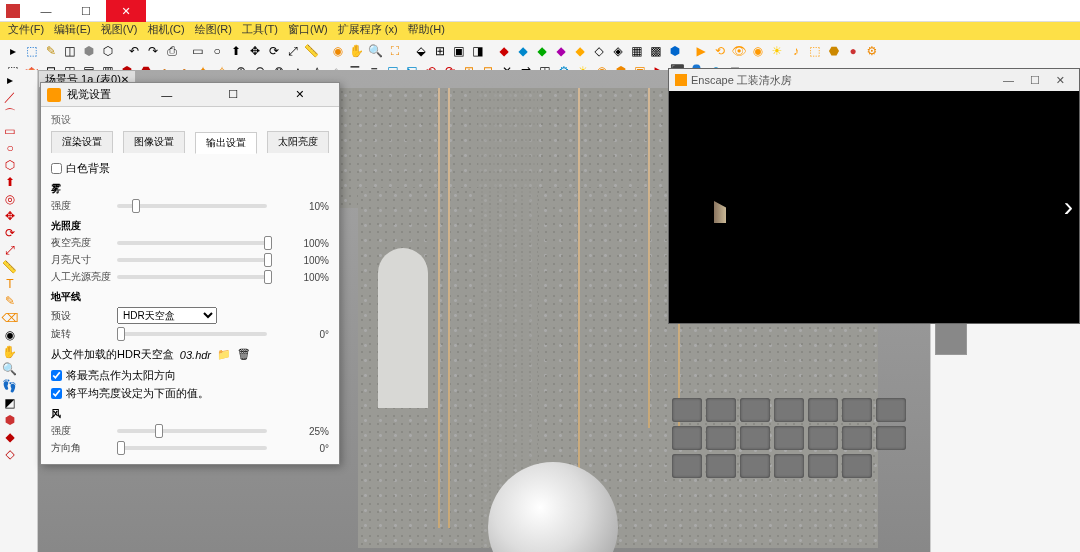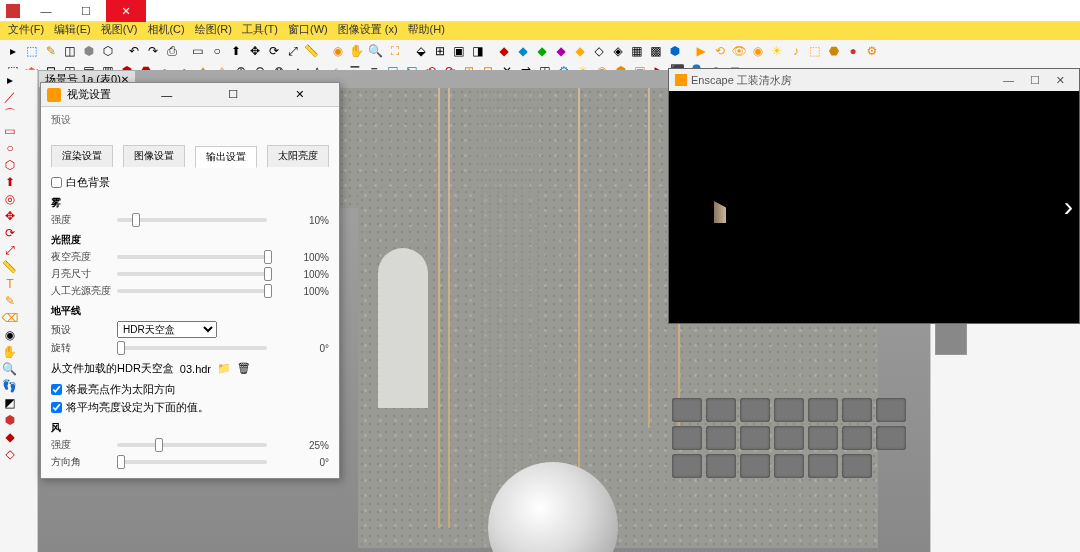--- a/index.html
+++ b/index.html
@@ -28,21 +28,21 @@
 .swatches{display:flex;flex-wrap:wrap;gap:1px;padding:2px}
 .sw{width:28px;height:20px}
 .panel-h{background:#e8e8e8;padding:2px 4px;font-size:10px;border-top:1px solid #ccc;border-bottom:1px solid #ccc;display:flex;align-items:center;gap:4px}
 .style-prev{width:40px;height:40px;background:linear-gradient(135deg,#fff 50%,#ccc 50%);border:1px solid #999;margin:4px}
 .dialog{position:absolute;top:82px;left:40px;width:300px;background:#fafafa;border:1px solid #888;box-shadow:2px 2px 8px rgba(0,0,0,.3);z-index:10}
 .dlg-title{height:24px;background:#f0f0f0;display:flex;align-items:center;padding:0 6px;border-bottom:1px solid #ccc}
 .dlg-title .ic{width:14px;height:14px;background:#f90;border-radius:2px;margin-right:6px}
 .dlg-title span{flex:1;font-size:11px}
 .dlg-title .x{width:20px;text-align:center;cursor:pointer}
 .dlg-body{padding:6px 10px}
-.dlg-tabs{display:flex;gap:10px;margin:18px 0 8px}
+.dlg-tabs{display:flex;gap:10px;margin:4px 0 8px}
 .dlg-tab{padding:3px 10px;font-size:10px;background:#eee;border:1px solid #ccc;border-bottom:none}
 .dlg-tab.active{background:#fff;border-bottom:1px solid #fff;position:relative;top:1px}
 .sect-h{font-weight:bold;margin:6px 0 2px;font-size:10px}
 .row{display:flex;align-items:center;margin:3px 0;gap:6px}
 .row .lbl{width:60px;font-size:10px;color:#444}
 .row .sld{flex:1;height:4px;background:#ddd;position:relative;border-radius:2px}
 .row .sld .th{position:absolute;width:8px;height:14px;background:#fff;border:1px solid #888;top:-5px;border-radius:2px}
 .row .val{width:56px;text-align:right;font-size:10px;color:#444}
 .chk{display:flex;align-items:center;gap:4px;font-size:10px;margin:3px 0}
 .chk input{width:11px;height:11px}
@@ -71,21 +71,21 @@
 </div>
 
 <div class="menubar">
   <span>文件(F)</span>
   <span>编辑(E)</span>
   <span>视图(V)</span>
   <span>相机(C)</span>
   <span>绘图(R)</span>
   <span>工具(T)</span>
   <span>窗口(W)</span>
-  <span>图像设置 (x)</span>
+  <span>扩展程序 (x)</span>
   <span>帮助(H)</span>
 </div>
 
 <div class="toolbar">
   <div class="tbtn">▸</div>
   <div class="tbtn" style="color:#06c">⬚</div>
   <div class="tbtn" style="color:#b80">✎</div>
   <div class="tbtn">◫</div>
   <div class="tbtn" style="color:#888">⬢</div>
   <div class="tbtn">⬡</div>
@@ -364,21 +364,21 @@
       </div>
     <div class="row">
         <div class="lbl">旋转</div>
         <div class="sld">
           <div class="th" style="left:0"></div>
         </div>
         <div class="val">0°</div>
       </div>
     <div style="font-size:10px;margin:6px 0;display:flex;align-items:center;gap:6px">
       <span>从文件加载的HDR天空盒</span>
-      <span style="">03.hdr</span>
+      <span style="font-style:italic">03.hdr</span>
       <span>📁</span>
       <span>🗑</span>
     </div>
     <div class="chk">
         <input type="checkbox" checked="" style="">
         <span>将最亮点作为太阳方向</span>
       </div>
     <div class="chk">
         <input type="checkbox" checked="" style="">
         <span>将平均亮度设定为下面的值。</span>

